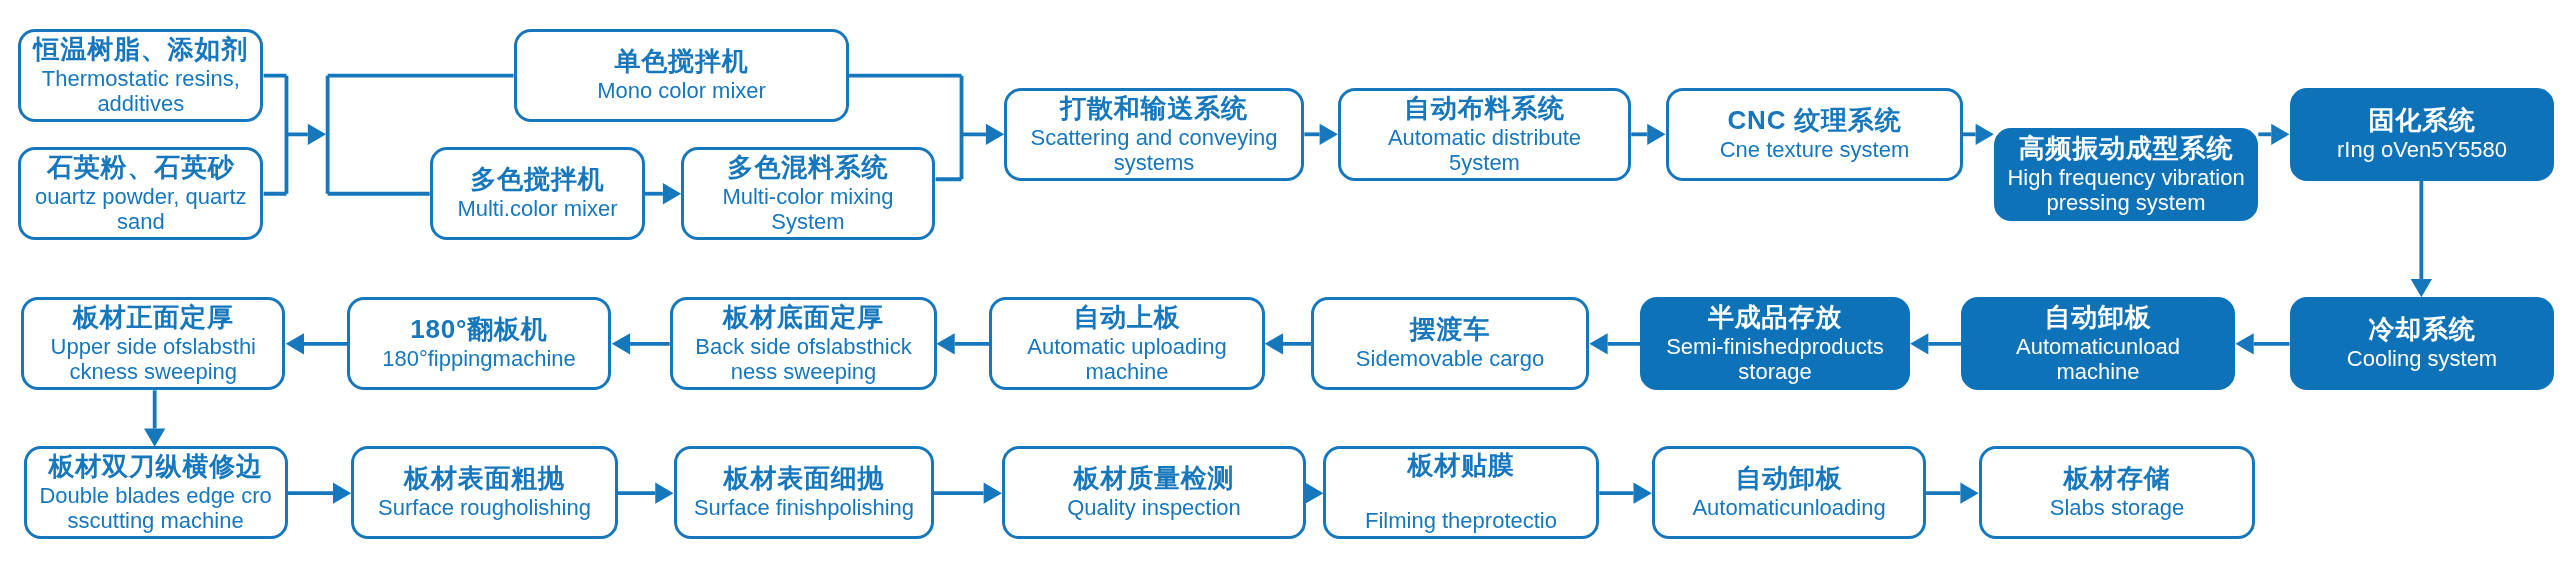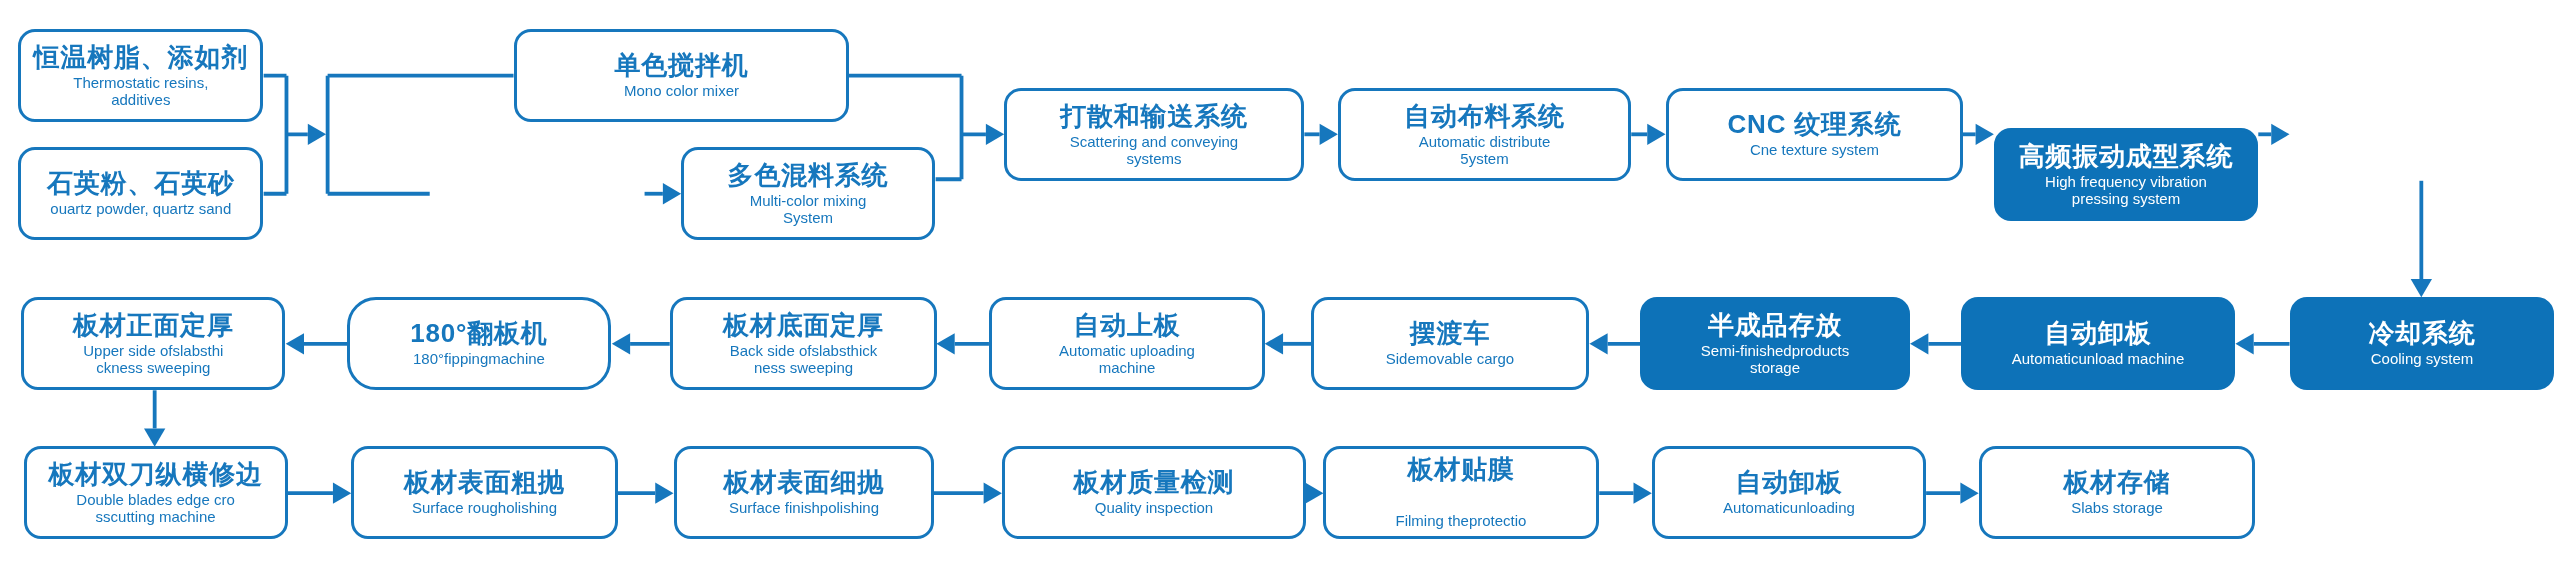--- a/index.html
+++ b/index.html
@@ -40,21 +40,21 @@
     color:#ffffff;
   }
   .zh{
     font-size:26px;
     font-weight:bold;
     line-height:1.15;
     letter-spacing:0.8px;
     white-space:nowrap;
   }
   .en{
-    font-size:15px;
+    font-size:22px;
     line-height:1.12;
     white-space:pre-line;
   }
 </style>
 </head>
 <body>
 
 <div class="stage">
 
   <svg class="wires" viewBox="0 0 3381 741" aria-hidden="true">
@@ -135,20 +135,24 @@
 additives</div>
   </div>
   <div class="node" style="left:18.3px;top:147px;width:245px;">
     <div class="zh">石英粉、石英砂</div>
     <div class="en">ouartz powder, quartz sand</div>
   </div>
   <div class="node" style="left:514px;top:29px;width:335px;">
     <div class="zh">单色搅拌机</div>
     <div class="en">Mono color mixer</div>
   </div>
+  <div class="node" style="left:430px;top:147px;width:215px;">
+    <div class="zh">多色搅拌机</div>
+    <div class="en">Multi.color mixer</div>
+  </div>
   <div class="node" style="left:681px;top:147px;width:254px;">
     <div class="zh">多色混料系统</div>
     <div class="en">Multi-color mixing
 System</div>
   </div>
   <div class="node" style="left:1004px;top:88px;width:300px;">
     <div class="zh">打散和输送系统</div>
     <div class="en">Scattering and conveying
 systems</div>
   </div>
@@ -159,20 +163,24 @@
   </div>
   <div class="node" style="left:1666px;top:88px;width:297px;">
     <div class="zh">CNC 纹理系统</div>
     <div class="en">Cne texture system</div>
   </div>
   <div class="node filled" style="left:1994px;top:88px;width:264px;margin-top:40px;">
     <div class="zh">高频振动成型系统</div>
     <div class="en">High frequency vibration
 pressing system</div>
   </div>
+  <div class="node filled" style="left:2290px;top:88px;width:264px;">
+    <div class="zh">固化系统</div>
+    <div class="en">rIng oVen5Y5580</div>
+  </div>
 
   <div class="node filled" style="left:2290px;top:297px;width:264px;">
     <div class="zh">冷却系统</div>
     <div class="en">Cooling system</div>
   </div>
   <div class="node filled" style="left:1961px;top:297px;width:274px;">
     <div class="zh">自动卸板</div>
     <div class="en">Automaticunload machine</div>
   </div>
   <div class="node filled" style="left:1640px;top:297px;width:270px;">
@@ -187,21 +195,21 @@
   <div class="node" style="left:989px;top:297px;width:276px;">
     <div class="zh">自动上板</div>
     <div class="en">Automatic uploading
 machine</div>
   </div>
   <div class="node" style="left:670px;top:297px;width:267px;">
     <div class="zh">板材底面定厚</div>
     <div class="en">Back side ofslabsthick
 ness sweeping</div>
   </div>
-  <div class="node" style="left:347px;top:297px;width:264px;border-radius:29px;">
+  <div class="node" style="left:347px;top:297px;width:264px;">
     <div class="zh">180°翻板机</div>
     <div class="en">180°fippingmachine</div>
   </div>
   <div class="node" style="left:21.3px;top:297px;width:264px;">
     <div class="zh">板材正面定厚</div>
     <div class="en">Upper side ofslabsthi
 ckness sweeping</div>
   </div>
 
   <div class="node" style="left:23.6px;top:446px;width:264px;">

